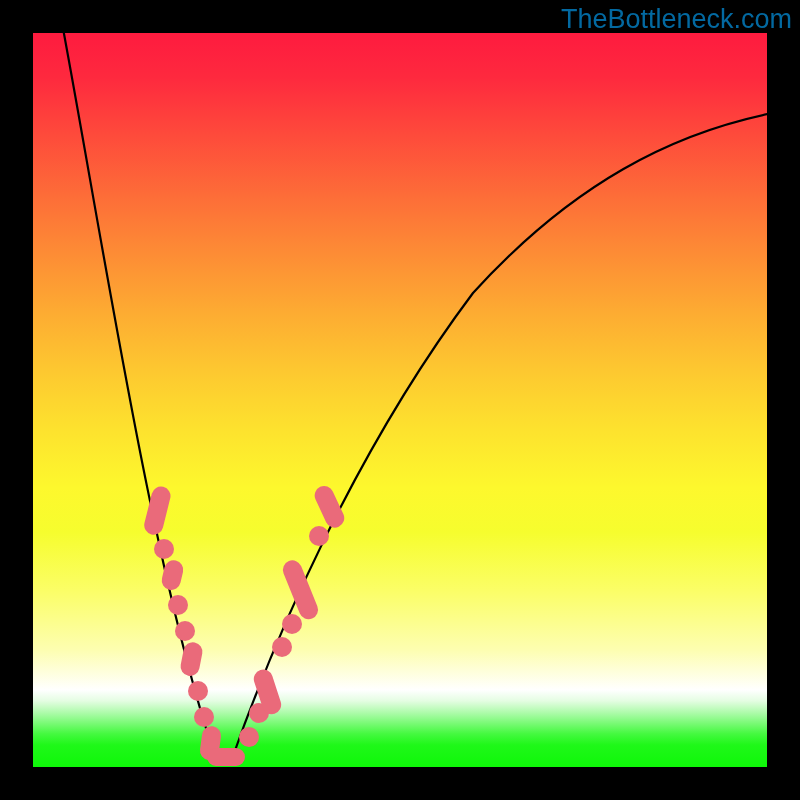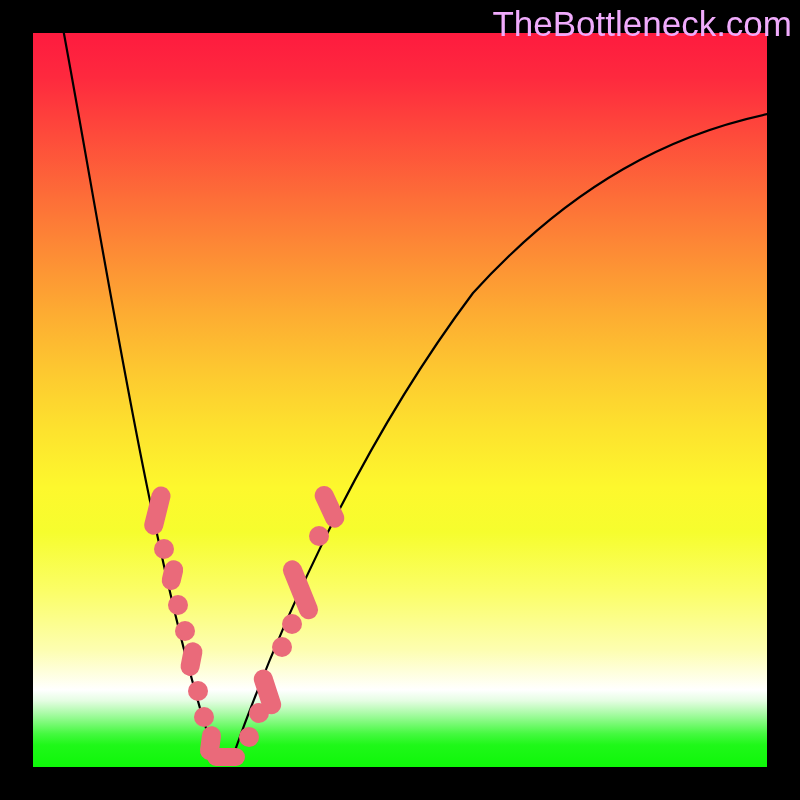--- a/index.html
+++ b/index.html
@@ -51,22 +51,22 @@
     position: absolute;
     left: 0;
     top: 0;
     width: 734px;
     height: 734px;
   }
   .watermark {
     position: absolute;
     top: 4px;
     right: 8px;
-    color: #f0abfc;
-    font-size: 35px;
+    color: #0369a1;
+    font-size: 27px;
     font-weight: 400;
     letter-spacing: 0px;
     user-select: none;
   }
 </style>
 </head>
 <body>
 
 <div class="stage">
 

